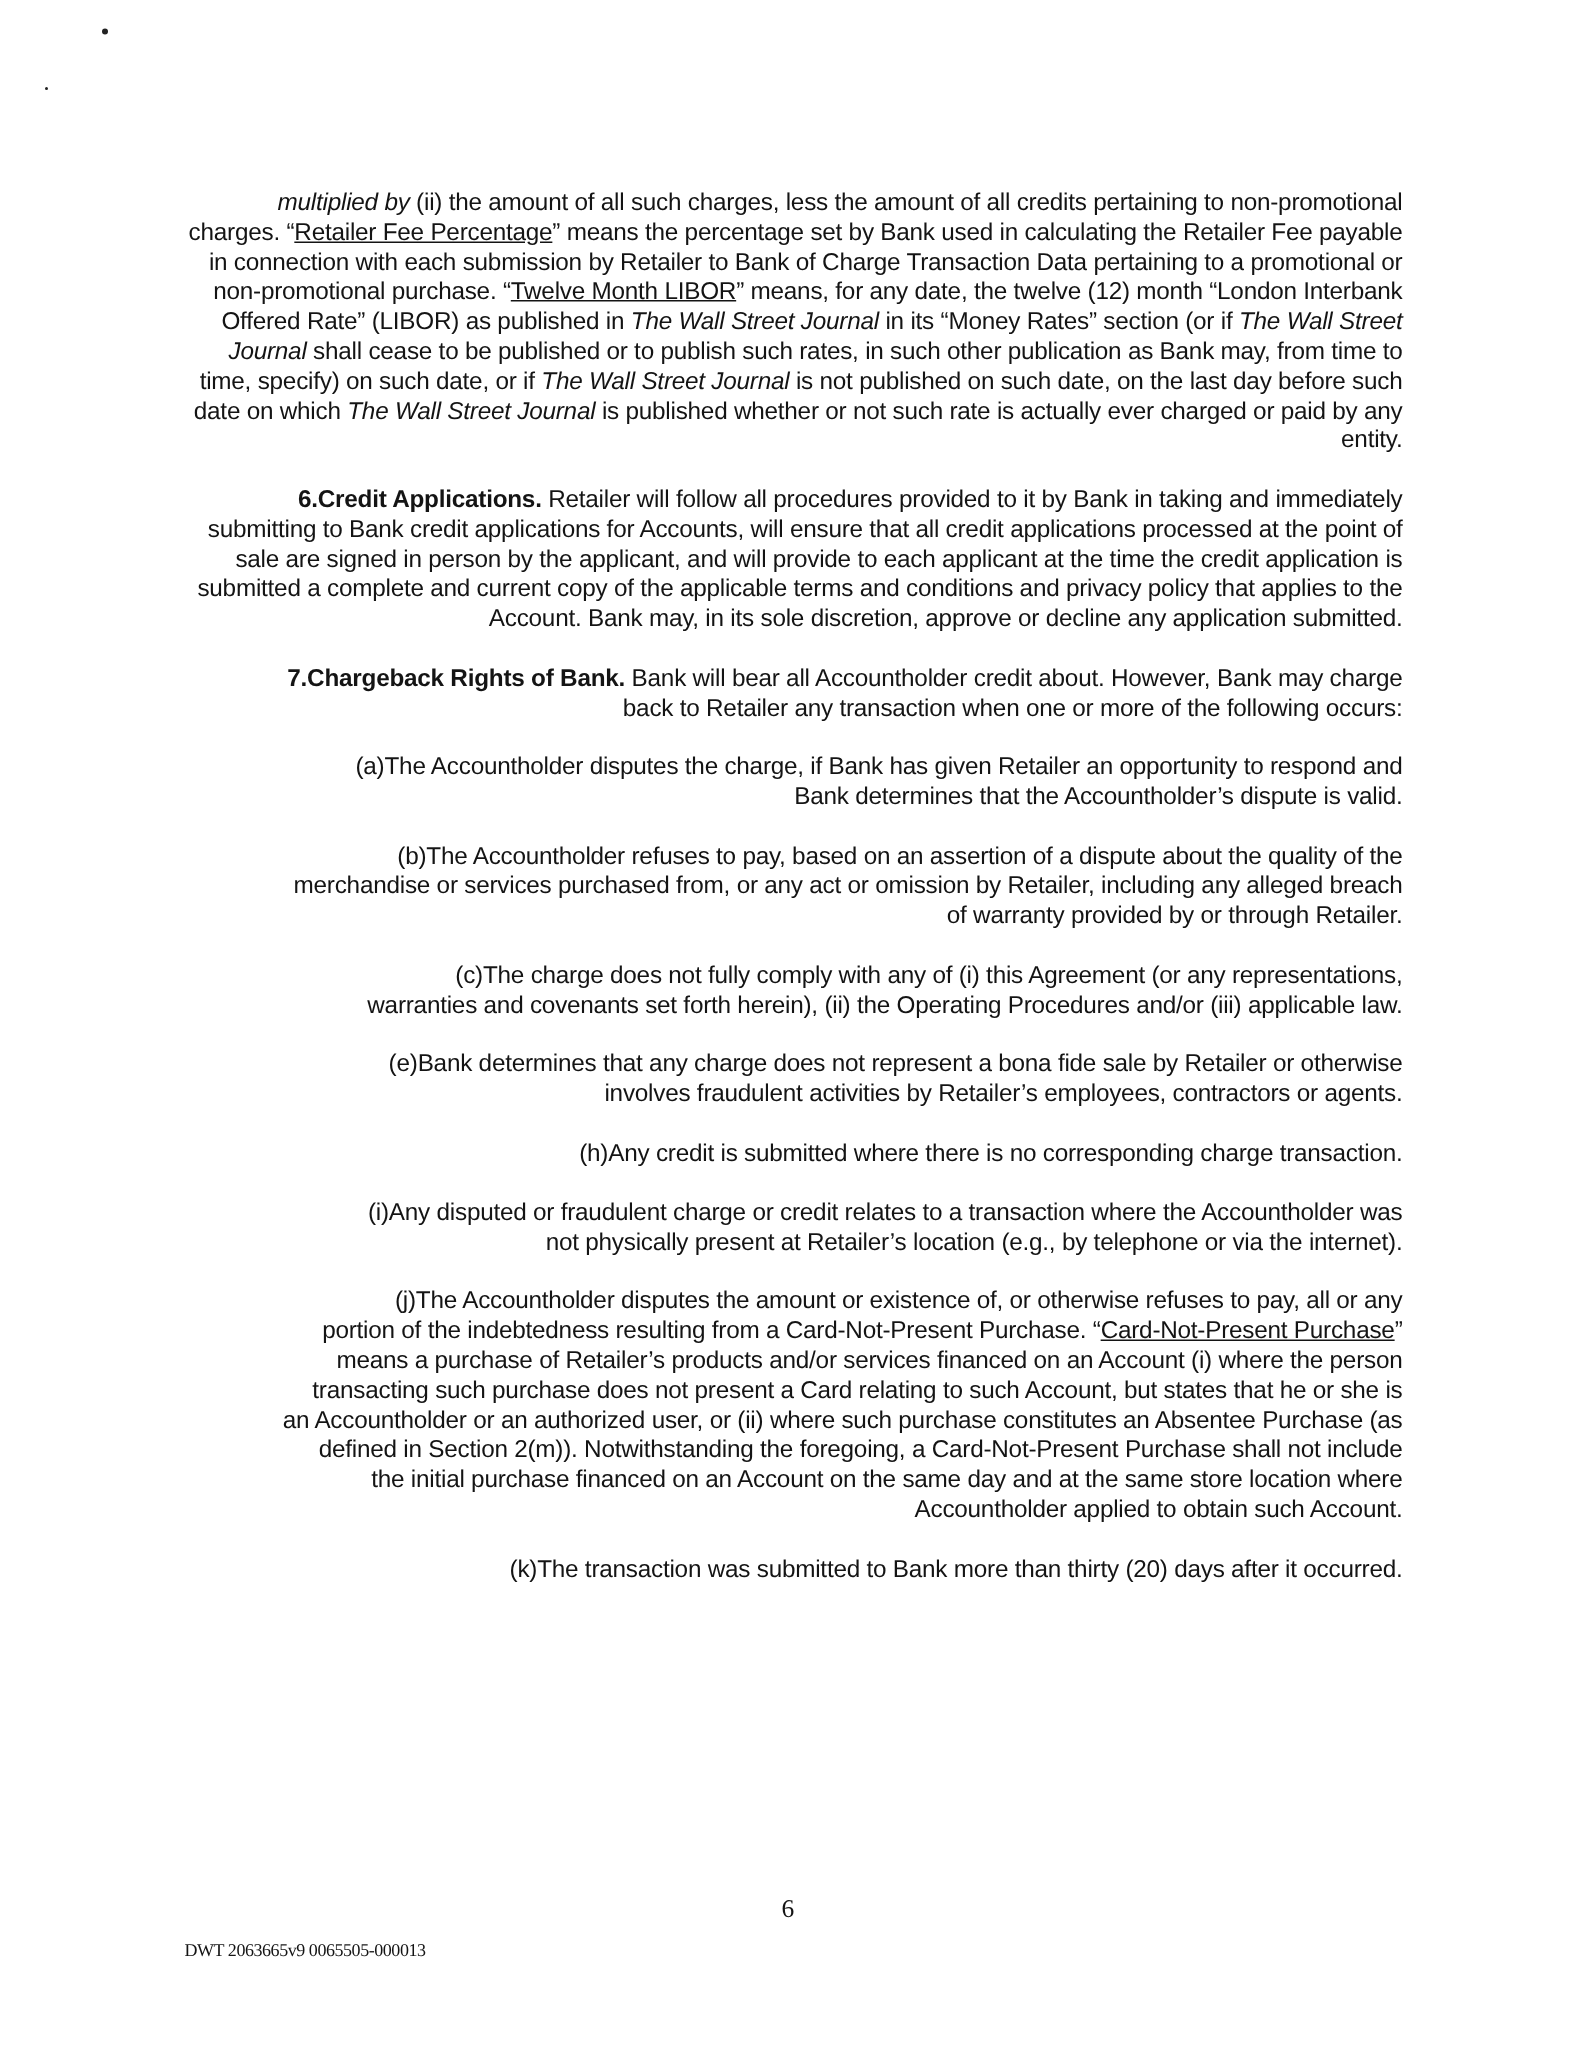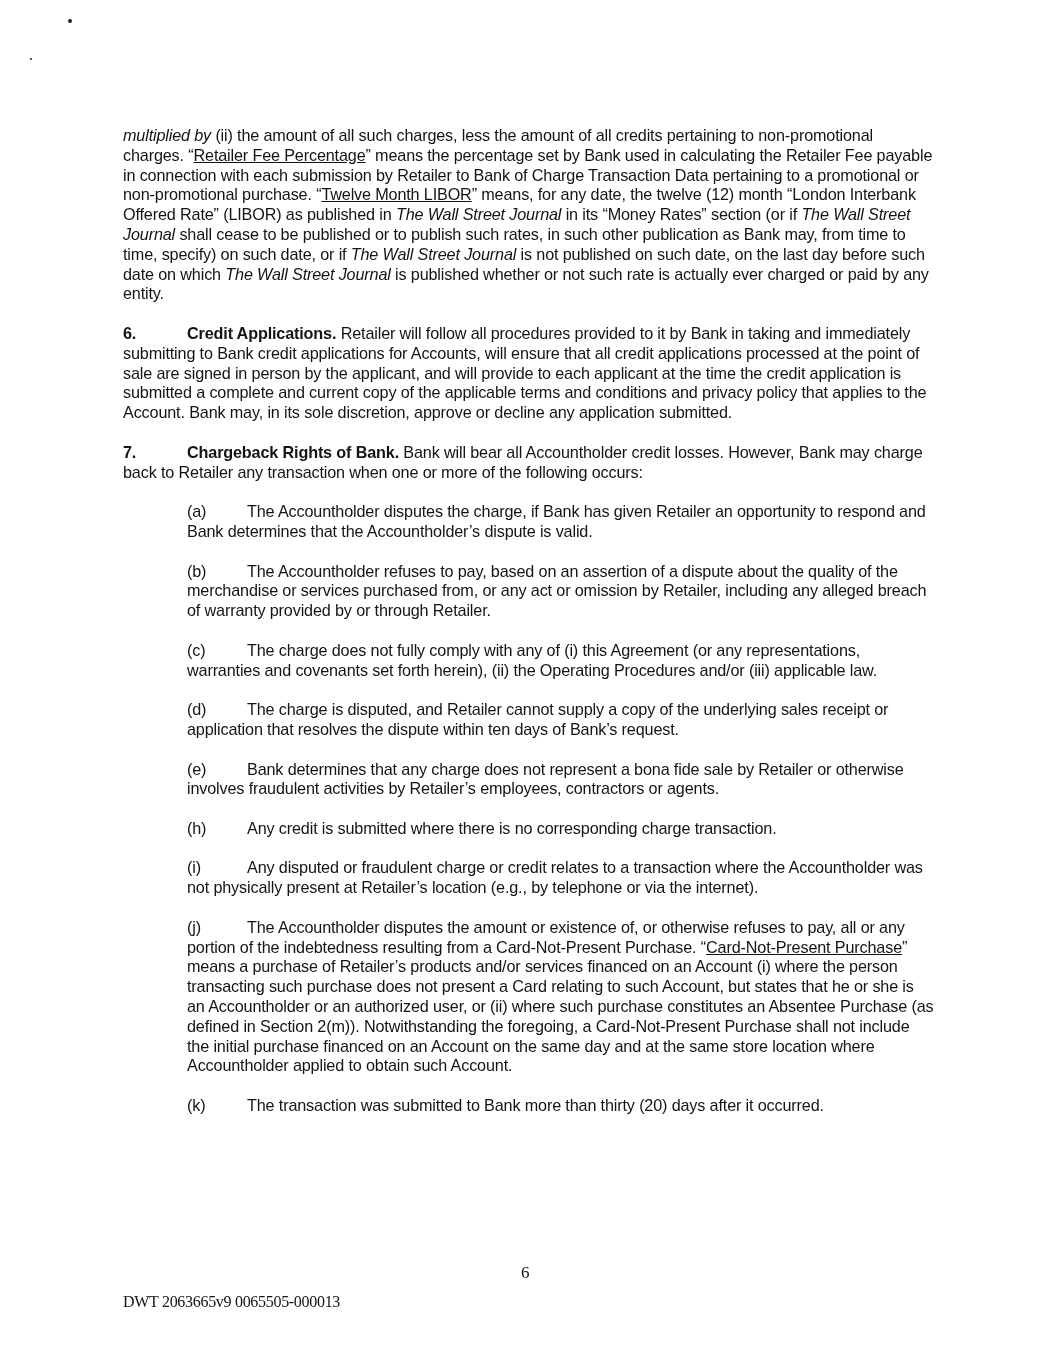--- a/index.html
+++ b/index.html
@@ -24,20 +24,21 @@
       position: absolute;
       left: 123px;
       top: 126px;
       width: 812px;
       font-size: 16.2px;
       line-height: 19.8px;
       letter-spacing: -0.15px;
     }
     p {
       margin: 0 0 19.8px 0;
+      text-align: right;
     }
     .sec-num {
       font-weight: bold;
       display: inline-block;
       width: 64px;
     }
     .sec-title {
       font-weight: bold;
     }
     .item-label-inline {
@@ -55,42 +56,41 @@
       left: 521px;
       top: 1263px;
       font-family: "Liberation Serif", serif;
       font-size: 17px;
     }
     .footer-id {
       position: absolute;
       left: 123px;
       top: 1293px;
       font-family: "Liberation Serif", serif;
-      font-size: 16px;
+      font-size: 12px;
       letter-spacing: -0.3px;
     }
   </style>
 </head>
 <body>
 
 <div class="speck" style="left:68px;top:19px;width:4px;height:4px;"></div>
 <div class="speck" style="left:30px;top:58px;width:2px;height:2px;"></div>
 
 <div class="page-body">
 
   <p><i>multiplied by</i><span> (ii) the amount of all such charges, less the amount of all credits pertaining to non-promotional charges.   “</span><u>Retailer Fee Percentage</u><span>” means the percentage set by Bank used in calculating the Retailer Fee payable in connection with each submission by Retailer to Bank of Charge Transaction Data pertaining to a promotional or non-promotional purchase.  “</span><u>Twelve Month LIBOR</u><span>” means, for any date, the twelve (12) month “London Interbank Offered Rate” (LIBOR) as published in </span><i>The Wall Street Journal</i><span> in its “Money Rates” section (or if </span><i>The Wall Street Journal</i><span> shall cease to be published or to publish such rates, in such other publication as Bank may, from time to time, specify) on such date, or if </span><i>The Wall Street Journal</i><span> is not published on such date, on the last day before such date on which </span><i>The Wall Street Journal</i><span> is published whether or not such rate is actually ever charged or paid by any entity.</span></p>
 
   <p><span class="sec-num">6.</span><span class="sec-title">Credit Applications.</span><span>  Retailer will follow all procedures provided to it by Bank in taking and immediately submitting to Bank credit applications for Accounts, will ensure that all credit applications processed at the point of sale are signed in person by the applicant, and will provide to each applicant at the time the credit application is submitted a complete and current copy of the applicable terms and conditions and privacy policy that applies to the Account.   Bank may, in its sole discretion, approve or decline any application submitted.</span></p>
 
-  <p><span class="sec-num">7.</span><span class="sec-title">Chargeback Rights of Bank.</span><span>  Bank will bear all Accountholder credit losses.  However, Bank may charge back to Retailer any transaction when one or more of the following occurs:</span></p>
+  <p><span class="sec-num">7.</span><span class="sec-title">Chargeback Rights of Bank.</span><span>  Bank will bear all Accountholder credit about.  However, Bank may charge back to Retailer any transaction when one or more of the following occurs:</span></p>
 
   <p class="indent-line"><span class="item-label-inline">(a)</span><span>The Accountholder disputes the charge, if Bank has given Retailer an opportunity to respond and Bank determines that the Accountholder’s dispute is valid.</span></p>
   <p class="indent-line"><span class="item-label-inline">(b)</span><span>The Accountholder refuses to pay, based on an assertion of a dispute about the quality of the merchandise or services purchased from, or any act or omission by Retailer, including any alleged breach of warranty provided by or through Retailer.</span></p>
   <p class="indent-line"><span class="item-label-inline">(c)</span><span>The charge does not fully comply with any of (i) this Agreement (or any representations, warranties and covenants set forth herein), (ii) the Operating Procedures and/or (iii) applicable law.</span></p>
-  <p class="indent-line"><span class="item-label-inline">(d)</span><span>The charge is disputed, and Retailer cannot supply a copy of the underlying sales receipt or application that resolves the dispute within ten days of Bank’s request.</span></p>
   <p class="indent-line"><span class="item-label-inline">(e)</span><span>Bank determines that any charge does not represent a bona fide sale by Retailer or otherwise involves fraudulent activities by Retailer’s employees, contractors or agents.</span></p>
   <p class="indent-line"><span class="item-label-inline">(h)</span><span>Any credit is submitted where there is no corresponding charge transaction.</span></p>
   <p class="indent-line"><span class="item-label-inline">(i)</span><span>Any disputed or fraudulent charge or credit relates to a transaction where the Accountholder was not physically present at Retailer’s location (e.g., by telephone or via the internet).</span></p>
 
   <p class="indent-line"><span class="item-label-inline">(j)</span><span>The Accountholder disputes the amount or existence of, or otherwise refuses to pay, all or any portion of the indebtedness resulting from a Card-Not-Present Purchase. “</span><u>Card-Not-Present Purchase</u><span>” means a purchase of Retailer’s products and/or services financed on an Account (i) where the person transacting such purchase does not present a Card relating to such Account, but states that he or she is an Accountholder or an authorized user, or (ii) where such purchase constitutes an Absentee Purchase (as defined in Section 2(m)).  Notwithstanding the foregoing, a Card-Not-Present Purchase shall not include the initial purchase financed on an Account on the same day and at the same store location where Accountholder applied to obtain such Account.</span></p>
 
   <p class="indent-line"><span class="item-label-inline">(k)</span><span>The transaction was submitted to Bank more than thirty (20) days after it occurred.</span></p>
 </div>
 
 <div class="page-number">6</div>

